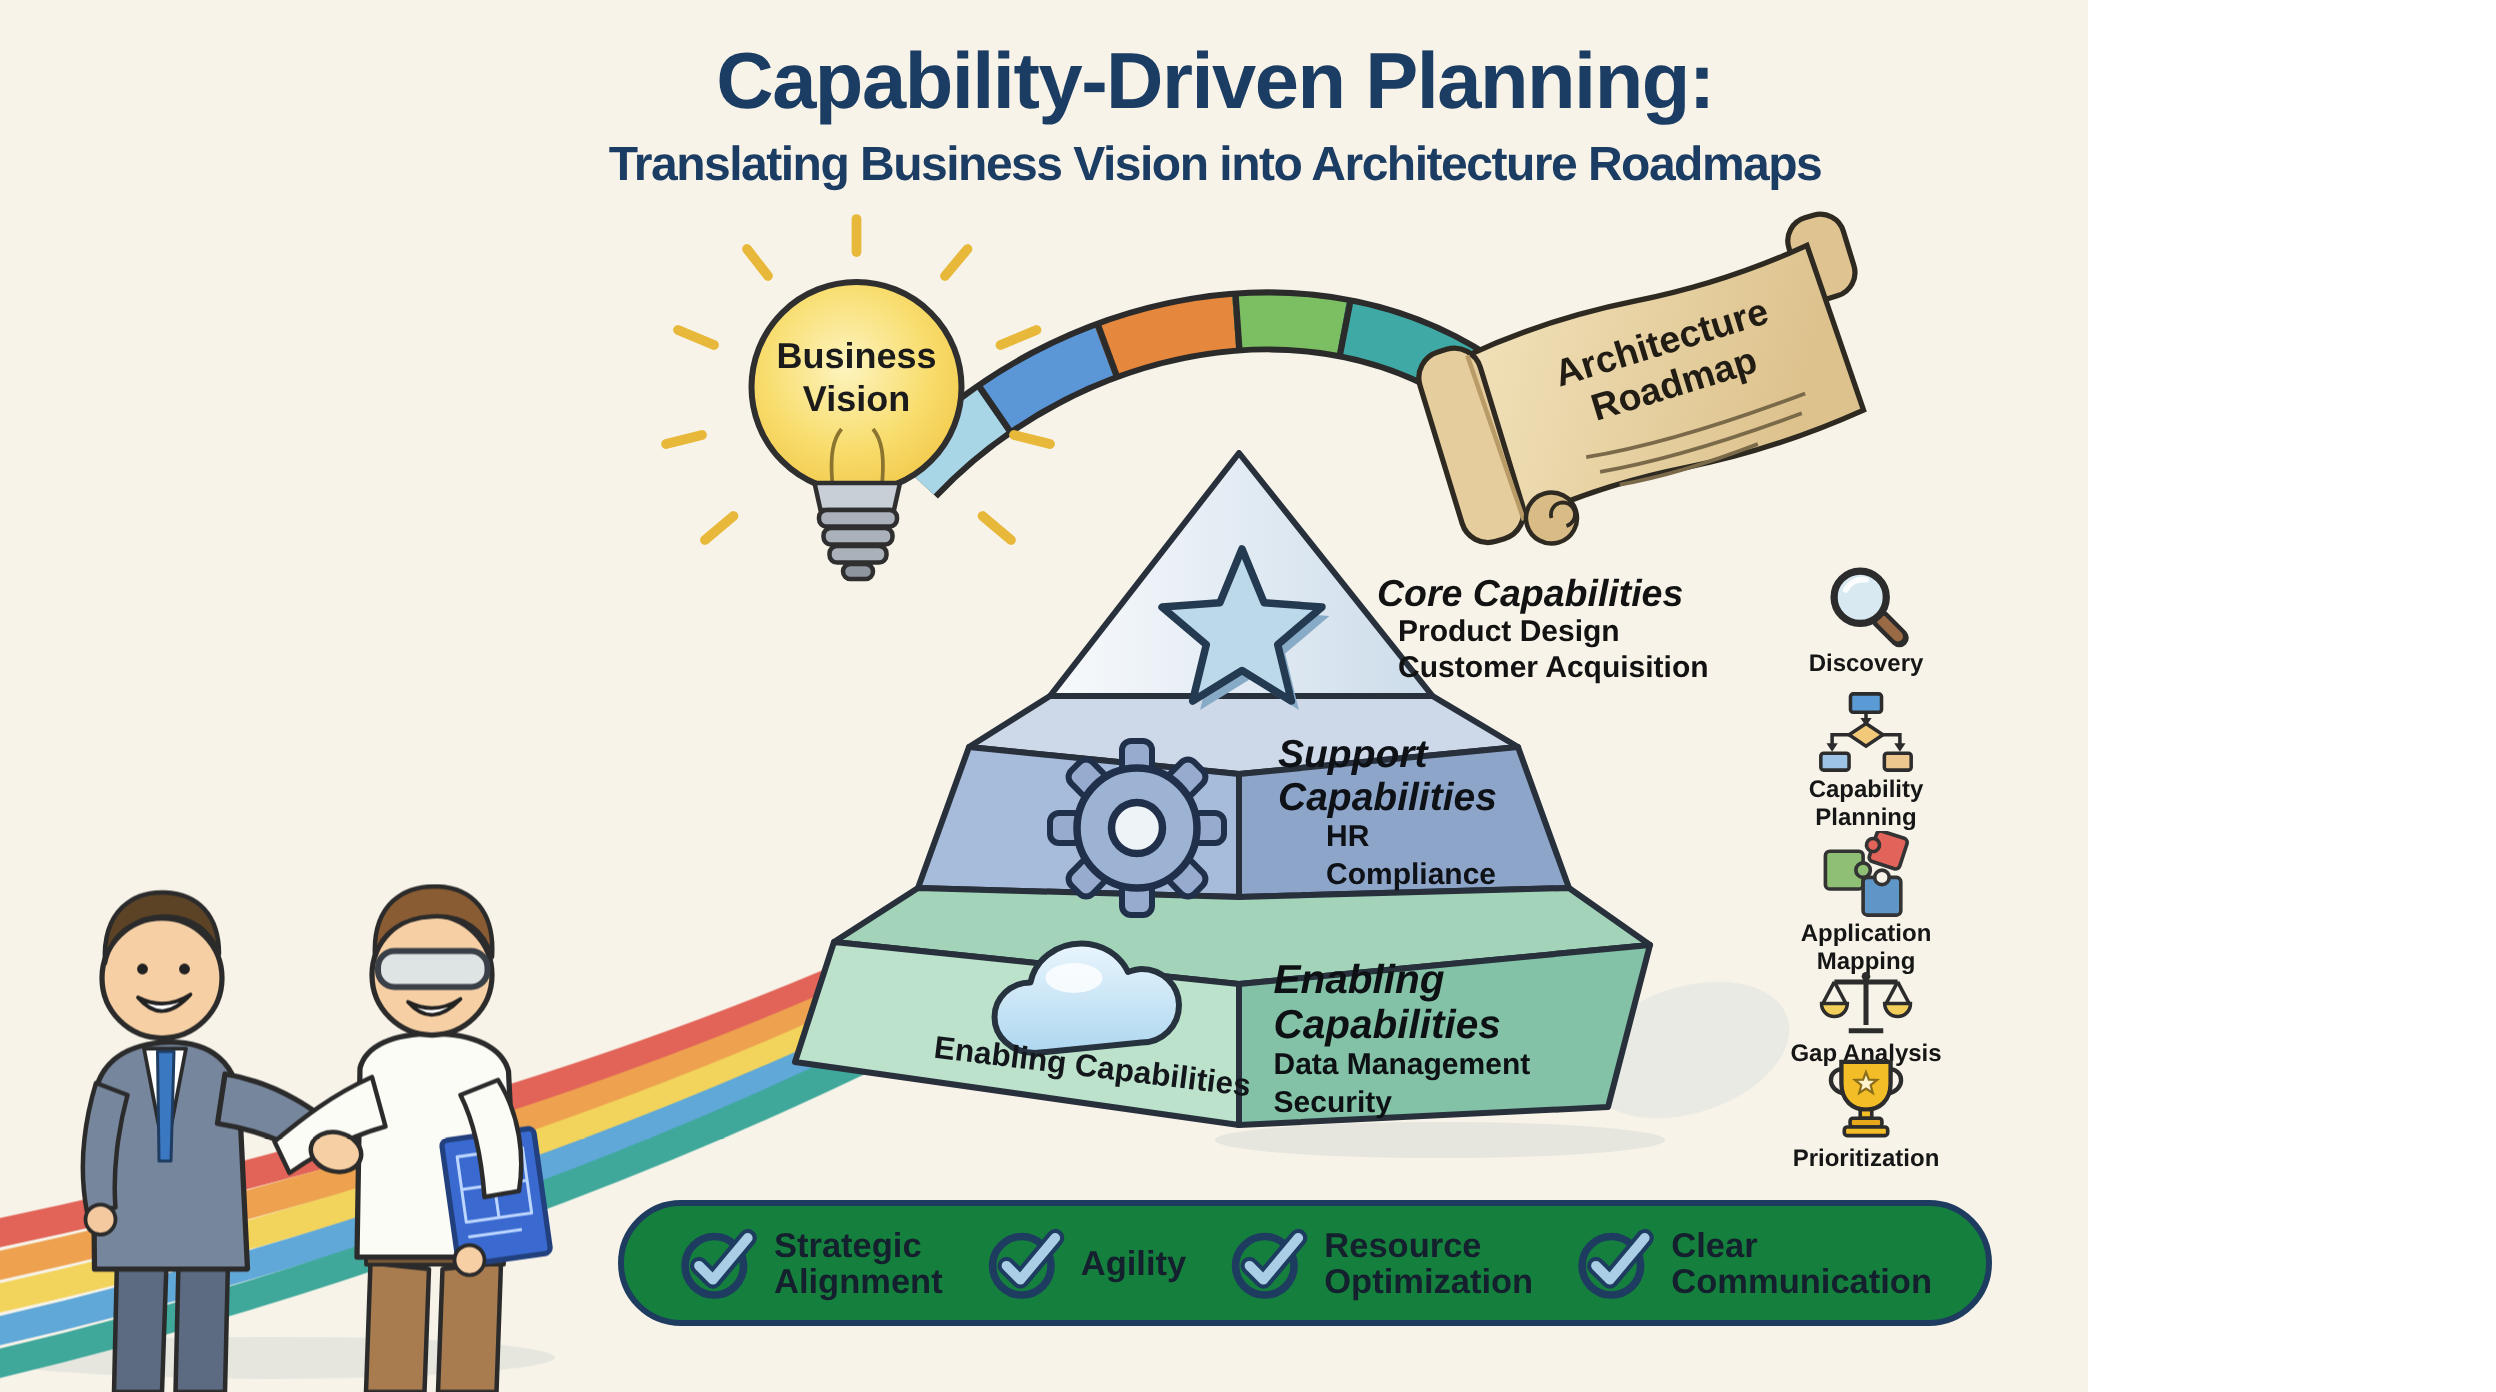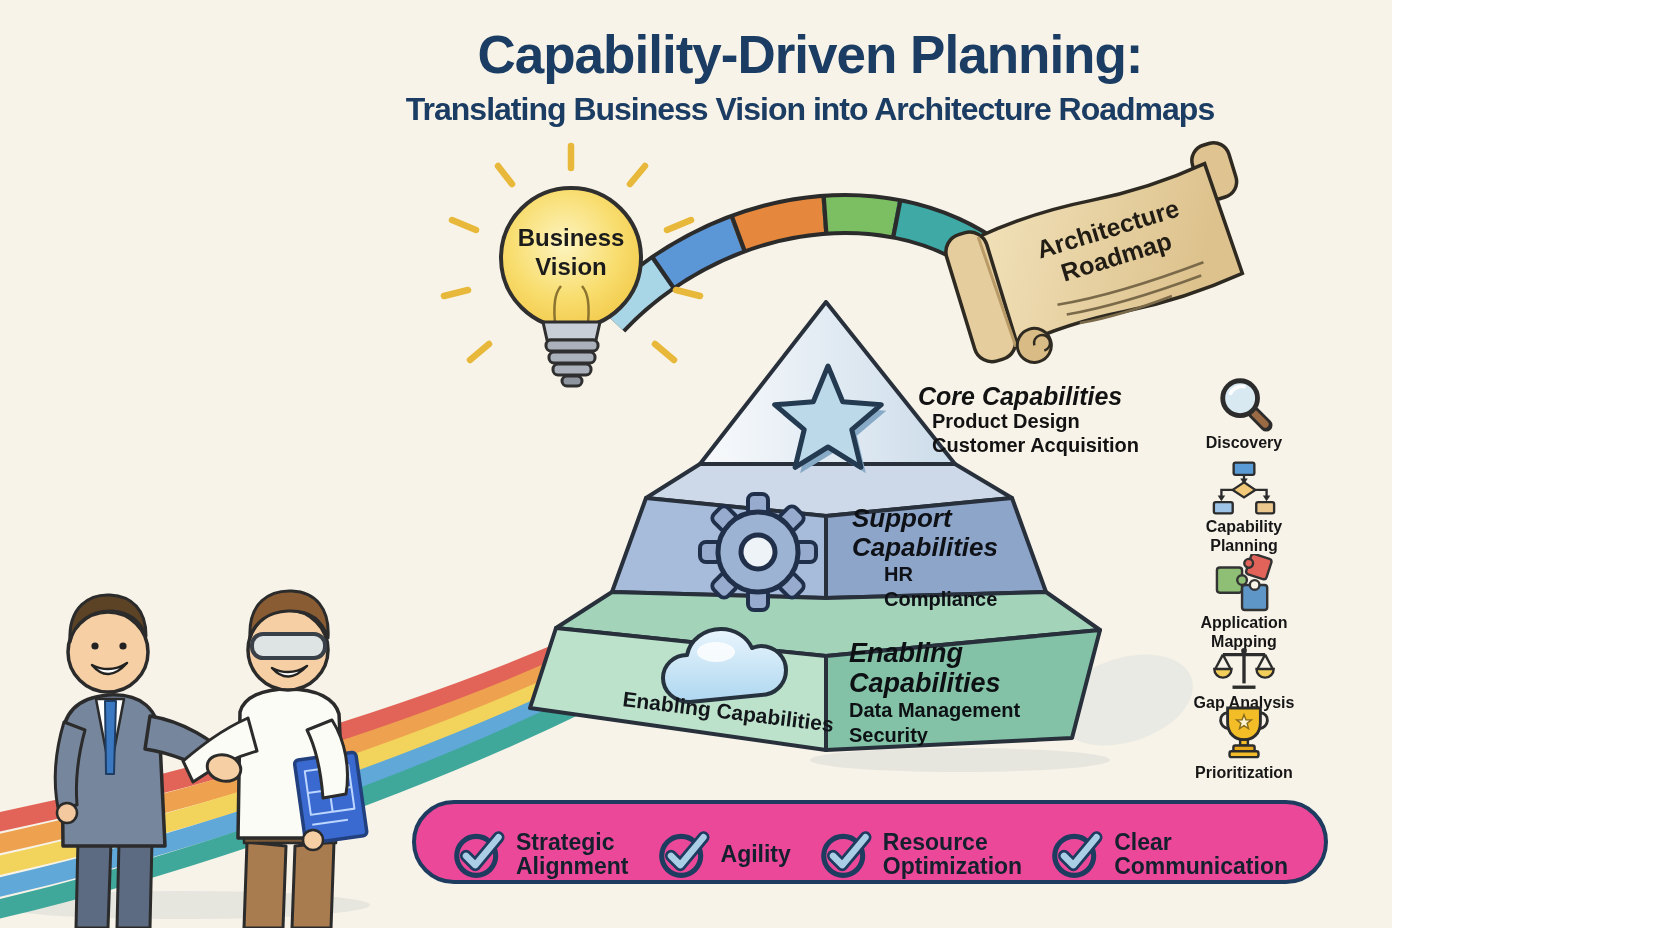--- a/index.html
+++ b/index.html
@@ -14,33 +14,33 @@
   .bulb-label{left:500px;top:224px;width:142px;text-align:center;font-size:24px;
               color:#1b1b1b;line-height:1.2;}
   .scroll-label{left:1012px;top:214px;width:200px;text-align:center;font-size:25px;
                 color:#221d14;line-height:1.15;transform:rotate(-17deg);}
   .tier-block{line-height:1.12;}
   .tier-title{font-weight:bold;font-style:italic;}
   .tier-item{font-weight:bold;}
   .core-block{left:918px;top:382px;color:#121212;}
   .core-block .tier-title{font-size:25px;}
   .core-block .tier-item{font-size:20px;margin-left:14px;line-height:1.18;}
-  .support-block{left:852px;top:504px;color:#0e1116;}
+  .support-block{left:852px;top:488px;color:#0e1116;}
   .support-block .tier-title{font-size:26px;}
   .support-block .tier-item{font-size:20px;line-height:1.22;margin-left:32px;}
   .enabling-block{left:849px;top:638px;color:#0d1114;}
   .enabling-block .tier-title{font-size:27px;}
   .enabling-block .tier-item{font-size:20px;line-height:1.22;}
   .slant-label{left:622px;top:700px;font-size:21px;color:#13161a;transform:rotate(7deg);}
   .step{position:absolute;left:1174px;width:140px;text-align:center;}
   .step svg{display:block;margin:0 auto;}
   .step-label{font-size:16px;font-weight:bold;color:#161616;line-height:1.08;margin-top:2px;}
   .banner{position:absolute;left:412px;top:800px;width:916px;height:84px;box-sizing:border-box;
-          background:#ec4899;border:4px solid #1e3c60;border-radius:46px;
-          display:flex;align-items:flex-end;justify-content:space-between;padding:0 36px;}
+          background:#15803d;border:4px solid #1e3c60;border-radius:46px;
+          display:flex;align-items:center;justify-content:space-between;padding:0 36px;}
   .benefit{display:flex;align-items:center;gap:10px;}
   .benefit-label{font-size:23px;font-weight:bold;color:#14202d;line-height:1.05;}
 </style>
 </head>
 <body>
 
 <div class="canvas">
 
   <svg class="art" width="1664" height="928" viewBox="0 0 1664 928">
     <defs>

